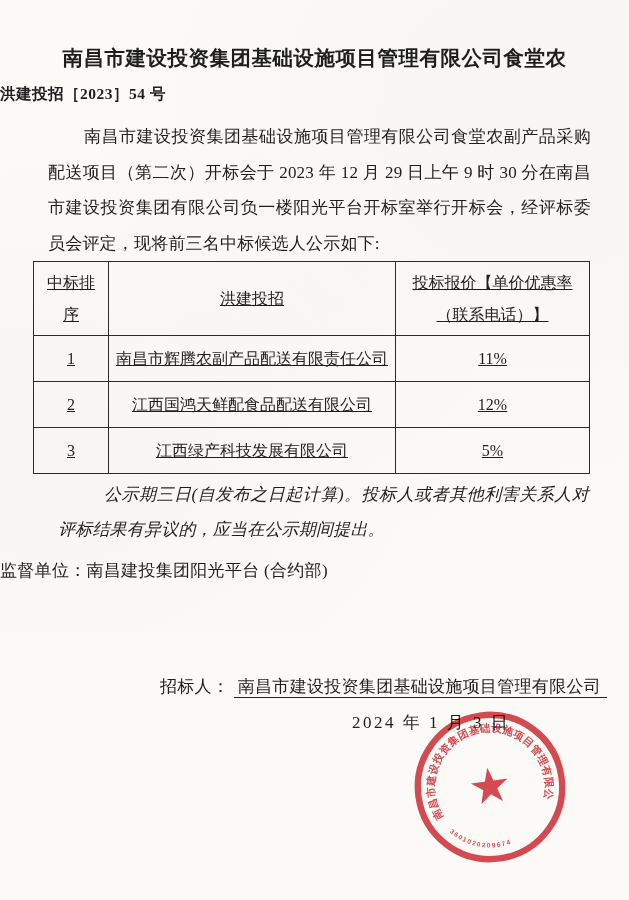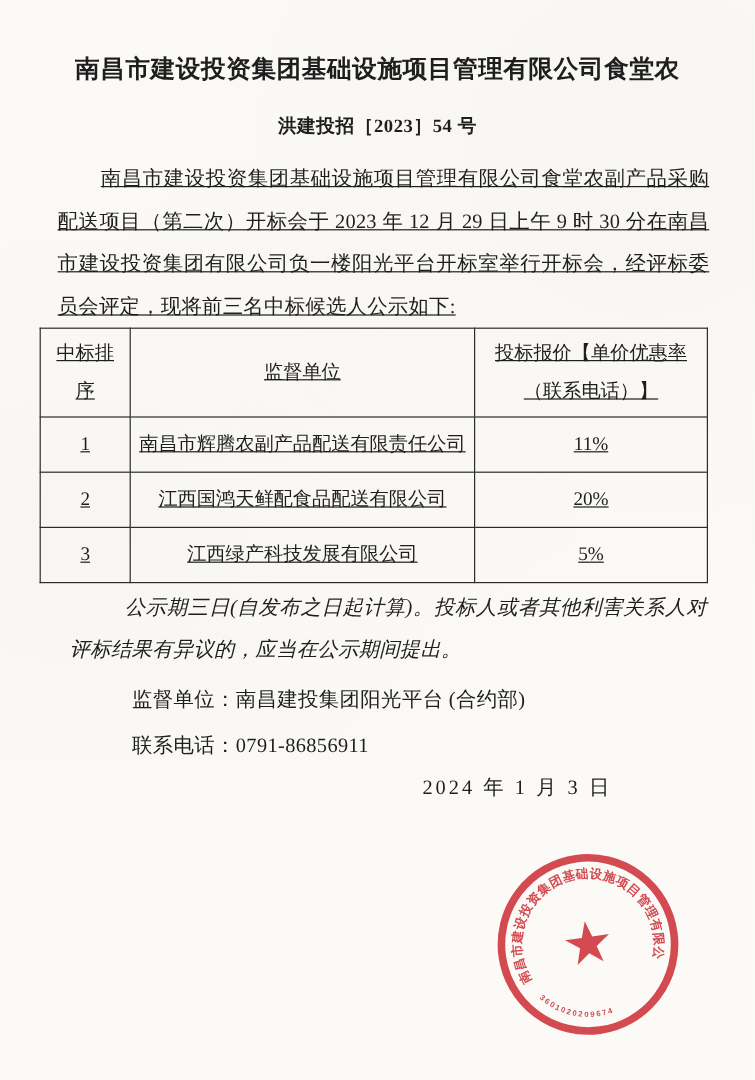--- a/index.html
+++ b/index.html
@@ -21,35 +21,33 @@
       radial-gradient(ellipse at 10% 70%, rgba(160,150,140,0.04), rgba(0,0,0,0) 55%);
   }
   .title{
     text-align:center;
     font-size:20.5px;
     font-weight:bold;
     line-height:41px;
     letter-spacing:0.5px;
   }
   .doc-number{
-    text-align:center;
     font-size:15.5px;
     font-weight:bold;
     line-height:26px;
-    margin-top:14px;
+    margin-top:2px;
     letter-spacing:0.5px;
   }
   .intro{
     margin:12px 38px 0 48px;
     font-size:17px;
     line-height:35.5px;
     text-align:justify;
     text-indent:36px;
     letter-spacing:0.2px;
-    text-decoration:underline;
   }
   table.bid-table{
     border-collapse:collapse;
     margin-left:33px;
     width:556px;
     table-layout:fixed;
     font-size:16px;
   }
   table.bid-table td{
     border:1.6px solid #2b2b2b;
@@ -68,21 +66,20 @@
   .notice{
     margin:3px 40px 0 58px;
     font-size:17px;
     line-height:35px;
     text-align:justify;
     text-indent:46px;
     letter-spacing:0.2px;
     font-style:italic;
   }
   .info-line{
-    margin-left:110px;
     font-size:17px;
     line-height:33px;
     letter-spacing:0.3px;
   }
   .info-supervisor{margin-top:7px;}
   .info-contact{margin-top:6px;}
   .tenderer-line{
     margin:83px 0 0 160px;
     font-size:17px;
     line-height:34px;
@@ -131,51 +128,52 @@
 
   <table class="bid-table">
     <colgroup>
         <col class="c1">
         <col class="c2">
         <col class="c3">
       </colgroup>
     <tbody>
       <tr class="head-row">
         <td>中标排序</td>
-        <td>监督单位</td>
+        <td>洪建投招</td>
         <td>投标报价【单价优惠率（联系电话）】</td>
       </tr>
       <tr class="data-row">
         <td>1</td>
         <td>南昌市辉腾农副产品配送有限责任公司</td>
         <td>11%</td>
       </tr>
       <tr class="data-row">
         <td>2</td>
         <td>江西国鸿天鲜配食品配送有限公司</td>
-        <td>20%</td>
+        <td>12%</td>
       </tr>
       <tr class="data-row">
         <td>3</td>
         <td>江西绿产科技发展有限公司</td>
         <td>5%</td>
       </tr>
     </tbody>
   </table>
 
   <div class="notice">公示期三日(自发布之日起计算)。投标人或者其他利害关系人对评标结果有异议的，应当在公示期间提出。</div>
 
   <div class="info-line info-supervisor">
     <span>监督单位：</span><span>南昌建投集团阳光平台 (合约部)</span>
   </div>
 
-  <div class="info-line info-contact">
-    <span>联系电话：</span><span>0791-86856911</span>
+
+  <div class="tenderer-line">
+    <span>招标人：</span>
+    <span class="underlined">南昌市建设投资集团基础设施项目管理有限公司</span>
   </div>
-
 
   <div class="date-line">2024 年 1 月 3 日</div>
 
   <div class="seal">
     <svg viewBox="0 0 160 160" xmlns="http://www.w3.org/2000/svg">
       <circle cx="80" cy="80" r="74" fill="none" stroke="#d2323b" stroke-width="6.5"></circle>
       <path id="sealTopArc" d="M 28.3 104.1 A 57 57 0 1 1 131.7 104.1" fill="none"></path>
       <path id="sealBottomArc" d="M 32.5 119.9 A 62 62 0 0 0 127.5 119.9" fill="none"></path>
       <text font-size="10.8" fill="#d2323b" font-weight="bold" letter-spacing="0.4" font-family="Liberation Serif, DejaVu Serif, serif">
         <textPath href="#sealTopArc">南昌市建设投资集团基础设施项目管理有限公司</textPath>

